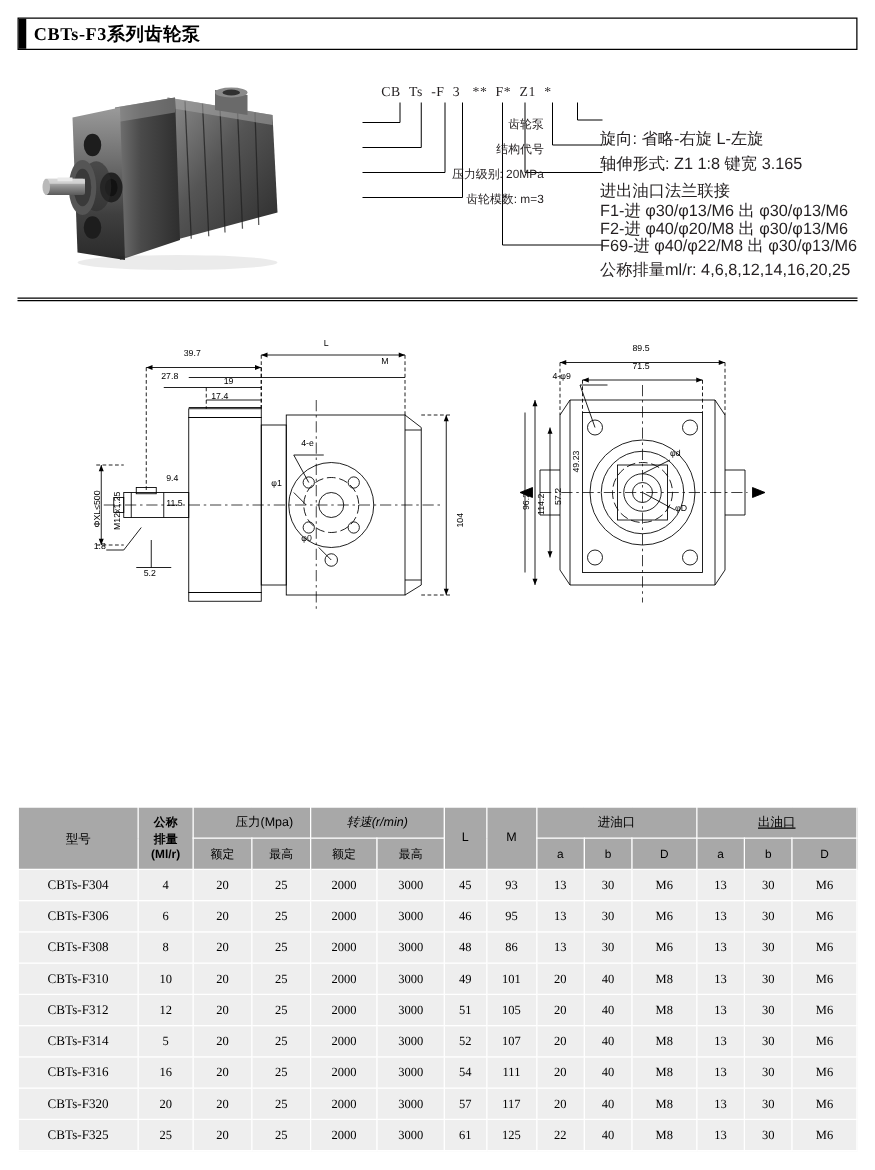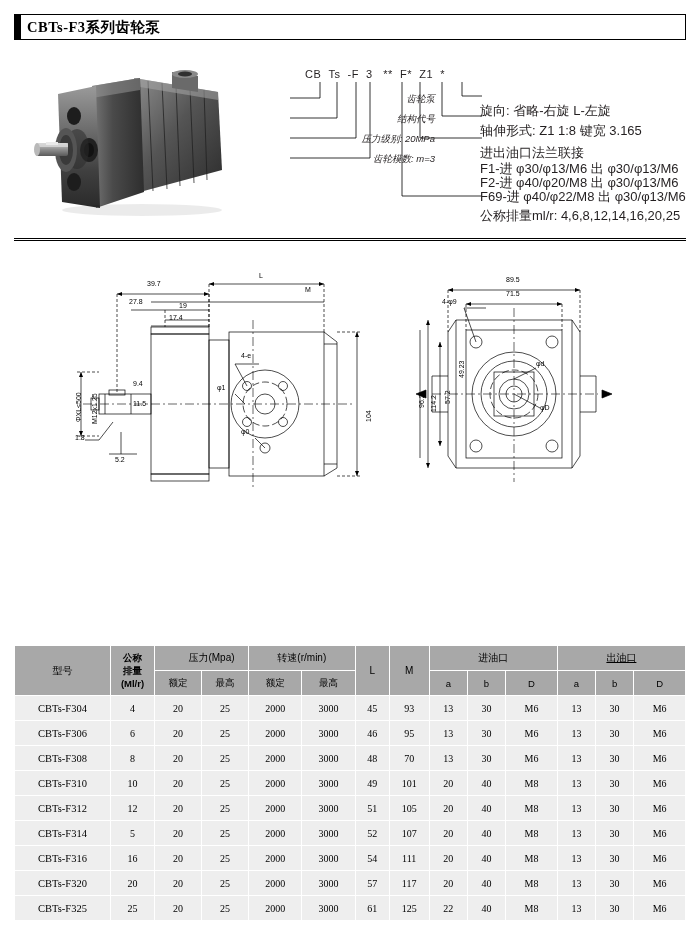--- a/index.html
+++ b/index.html
@@ -34,29 +34,28 @@
   .photo-wrap {
     position:absolute; left:22px; top:4px; width:250px; height:170px;
   }
 
   .code-wrap {
     position:absolute; left:290px; top:10px; width:400px; height:170px;
     font-size:8.5px;
   }
   .code-line {
     position:absolute; top:12px; left:15px;
-    font-family:Liberation Sans, sans-serif;
+    font-family:Liberation Serif, serif;
     font-size:11px; letter-spacing:0.5px; white-space:nowrap;
   }
   .code-line span { display:inline-block; }
   .leftlabels { position:absolute; left:-55px; top:32px; width:200px; }
   .leftlabels div {
     position:absolute; right:0; white-space:nowrap; font-size:9.5px;
     text-align:right;
-    font-style:italic;
   }
   .rightlabels { position:absolute; left:190px; top:30px; width:230px; }
   .rightlabels div {
     position:absolute; left:0; white-space:nowrap; font-size:13px;
   }
 
   
   .divider {
     position:absolute; left:14px; top:238px; width:672px; height:3px;
     border-top:1px solid #000; border-bottom:1px solid #000;
@@ -395,21 +394,21 @@
 
 <div class="table-wrap">
   <table>
     <thead>
       <tr>
         <th rowspan="2" style="width:96px;">型号</th>
         <th rowspan="2" style="width:44px;font-weight:bold;" class="th-sub">
           <div>公称<br>排量<br>(Ml/r)</div>
         </th>
         <th colspan="2" style="width:88px;padding-left:20px;">压力(Mpa)</th>
-        <th colspan="2" style="width:100px;">转速(r/min)</th>
+        <th colspan="2" style="width:100px;font-style:italic;">转速(r/min)</th>
         <th rowspan="2" style="width:34px;">L</th>
         <th rowspan="2" style="width:40px;">M</th>
         <th colspan="3" style="width:120px;">进油口</th>
         <th colspan="3" style="width:120px;text-decoration:underline;">出油口</th>
       </tr>
       <tr>
         <th class="th-sub">额定</th>
         <th class="th-sub">最高</th>
         <th class="th-sub">额定</th>
         <th class="th-sub">最高</th>
@@ -455,21 +454,21 @@
           <td>M6</td>
         </tr>
         <tr>
           <td class="model">CBTs-F308</td>
           <td>8</td>
           <td>20</td>
           <td>25</td>
           <td>2000</td>
           <td>3000</td>
           <td>48</td>
-          <td>70</td>
+          <td>86</td>
           <td>13</td>
           <td>30</td>
           <td>M6</td>
           <td>13</td>
           <td>30</td>
           <td>M6</td>
         </tr>
         <tr>
           <td class="model">CBTs-F310</td>
           <td>10</td>

